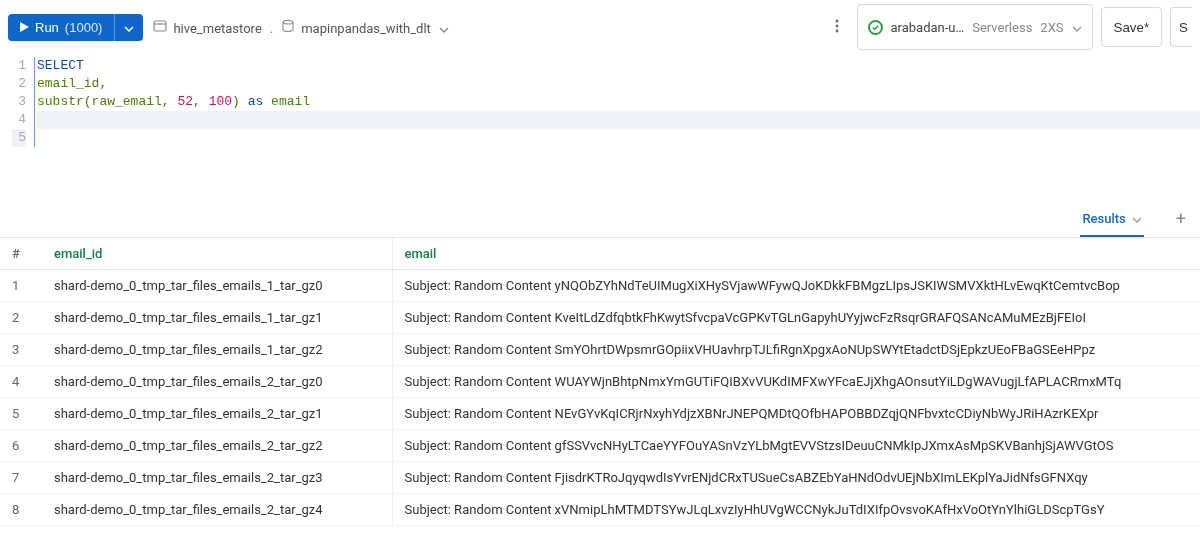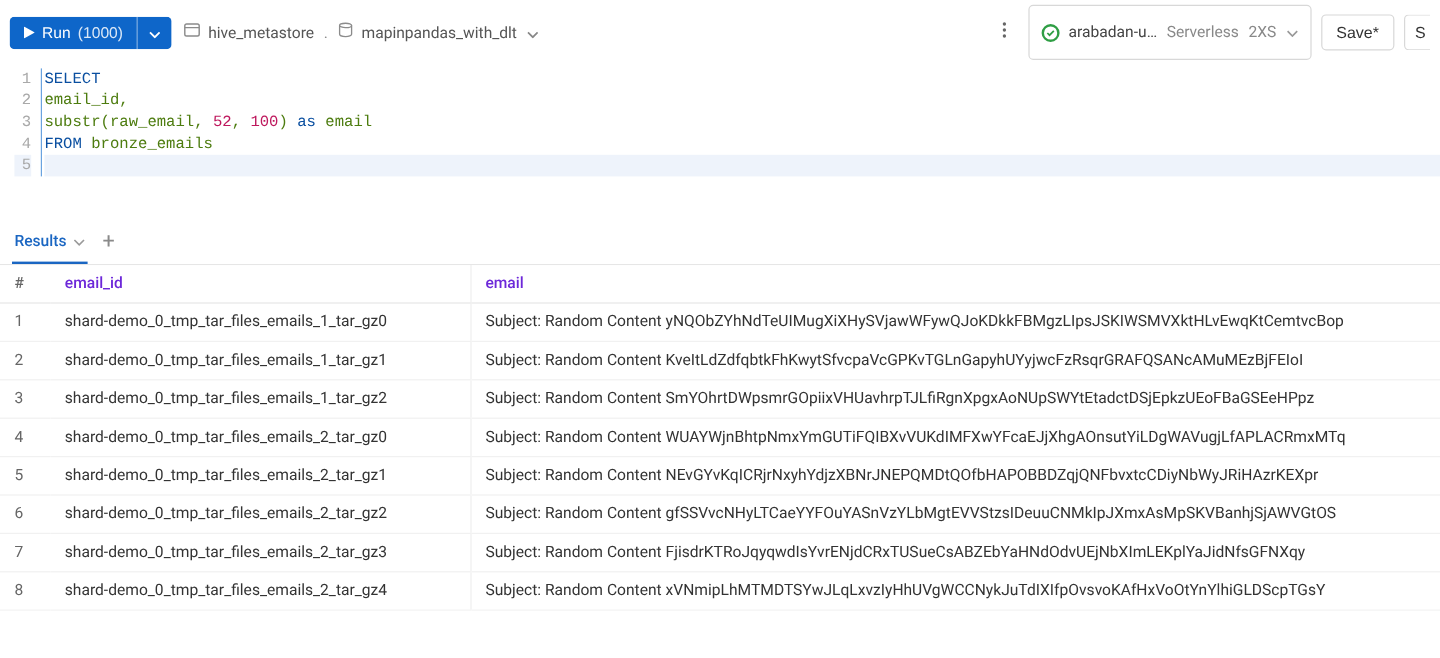--- a/index.html
+++ b/index.html
@@ -76,21 +76,21 @@
     height: 46px;
   }
   .pill .dim { color: #888; }
   .btn-plain {
     border: 1px solid #d8d8d8;
     border-radius: 4px;
     background: #fff;
     padding: 5px 12px;
     color: #333;
     cursor: pointer;
-    height: 30px;
+    height: 40px;
   }
   .ok-circle {
     width: 15px; height: 15px; border-radius: 50%;
     border: 2px solid #2f9e44; display: inline-flex;
     align-items: center; justify-content: center;
     flex-shrink: 0;
   }
   .ok-circle svg { display:block; }
 
   
@@ -119,23 +119,24 @@
   .num  { color: #be185d; }
   .ident{ color: #4d7c0f; }
   .line-active-full { background: #eef3fb; }
   .gutter .line-active { background: #eef3fb; }
 
   
   .tabs {
     display: flex;
     align-items: center;
     border-bottom: 1px solid #e6e6e6;
-    margin-top: 37px;
+    margin-top: 54px;
     padding: 0 10px;
-    gap: 8px;
+    gap: 28px;
+    justify-content: flex-end;
   }
   .tab {
     padding: 10px 2px 9px;
     display: inline-flex;
     align-items: center;
     gap: 6px;
     color: #1a66c2;
     border-bottom: 2px solid transparent;
     cursor: pointer;
     font-size: 13px;
@@ -155,21 +156,21 @@
   }
   table.results th, table.results td {
     text-align: left;
     padding: 8px 12px;
     border-bottom: 1px solid #f1f1f1;
     white-space: nowrap;
     overflow: hidden;
     font-size: 13px;
   }
   table.results th {
-    color: #6d28d9;
+    color: #15803d;
     font-weight: 500;
     background: #fff;
     border-bottom: 1px solid #e6e6e6;
   }
   col.idx { width: 42px; }
   col.eid { width: 350px; }
   table.results td.idx, table.results th.idx { color: #666; }
   table.results th:nth-child(3), table.results td:nth-child(3) {
     border-left: 1px solid #eee;
   }
@@ -261,21 +262,20 @@
       <div>1</div>
       <div>2</div>
       <div>3</div>
       <div>4</div>
       <div class="line-active">5</div>
     </div>
   <div class="code-lines" id="code-lines">
       <div class="line"><span class="kw">SELECT</span></div>
       <div class="line"><span class="ident">email_id,</span></div>
       <div class="line"><span class="ident">substr(raw_email, </span><span class="num">52</span><span class="ident">, </span><span class="num">100</span><span class="ident">) </span><span class="kw">as</span><span class="ident"> email</span></div>
-      <div class="line"><span class="kw">FROM</span><span class="ident"> bronze_emails</span></div>
       <div class="line line-active-full"><span class="ident"></span></div>
     </div>
 </div>
 
 <div class="tabs">
   <div class="tab active">
     <span>Results</span>
     <span class="tab-caret">
       <svg width="10" height="6" viewBox="0 0 10 6">
           <path d="M1 1 L5 5 L9 1" fill="none" stroke="#9a9a9a" stroke-width="1.4"></path>

